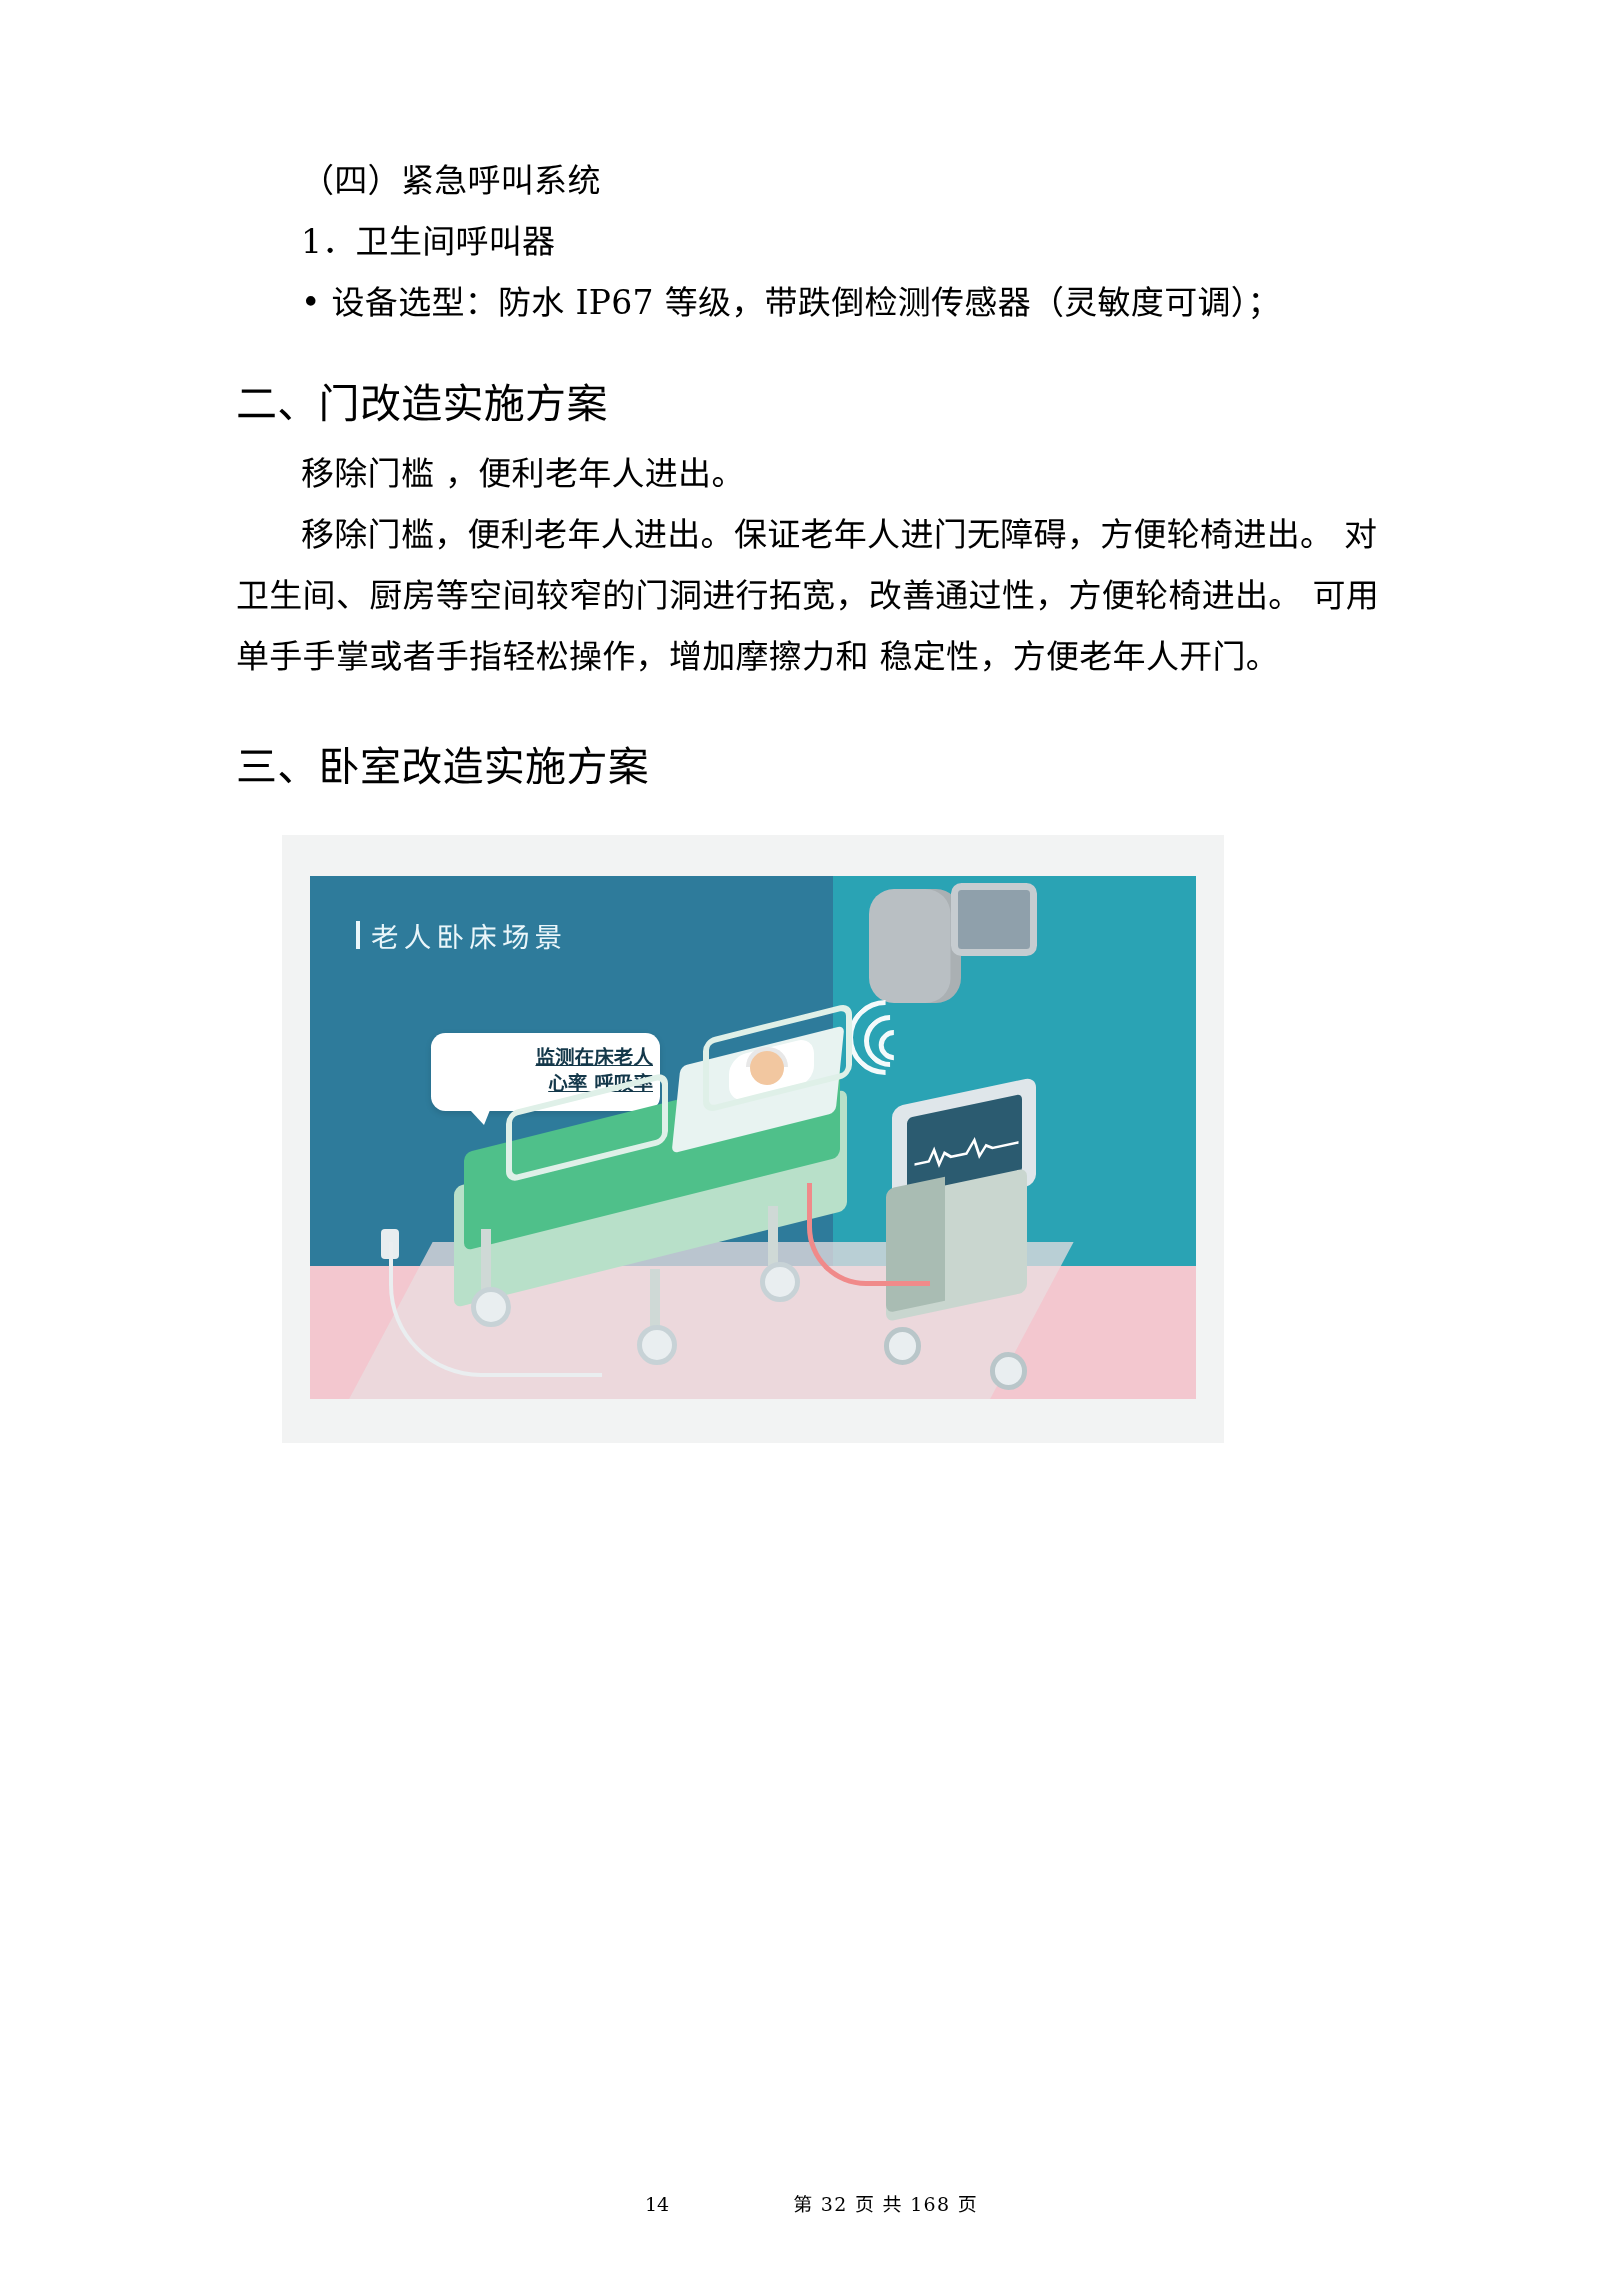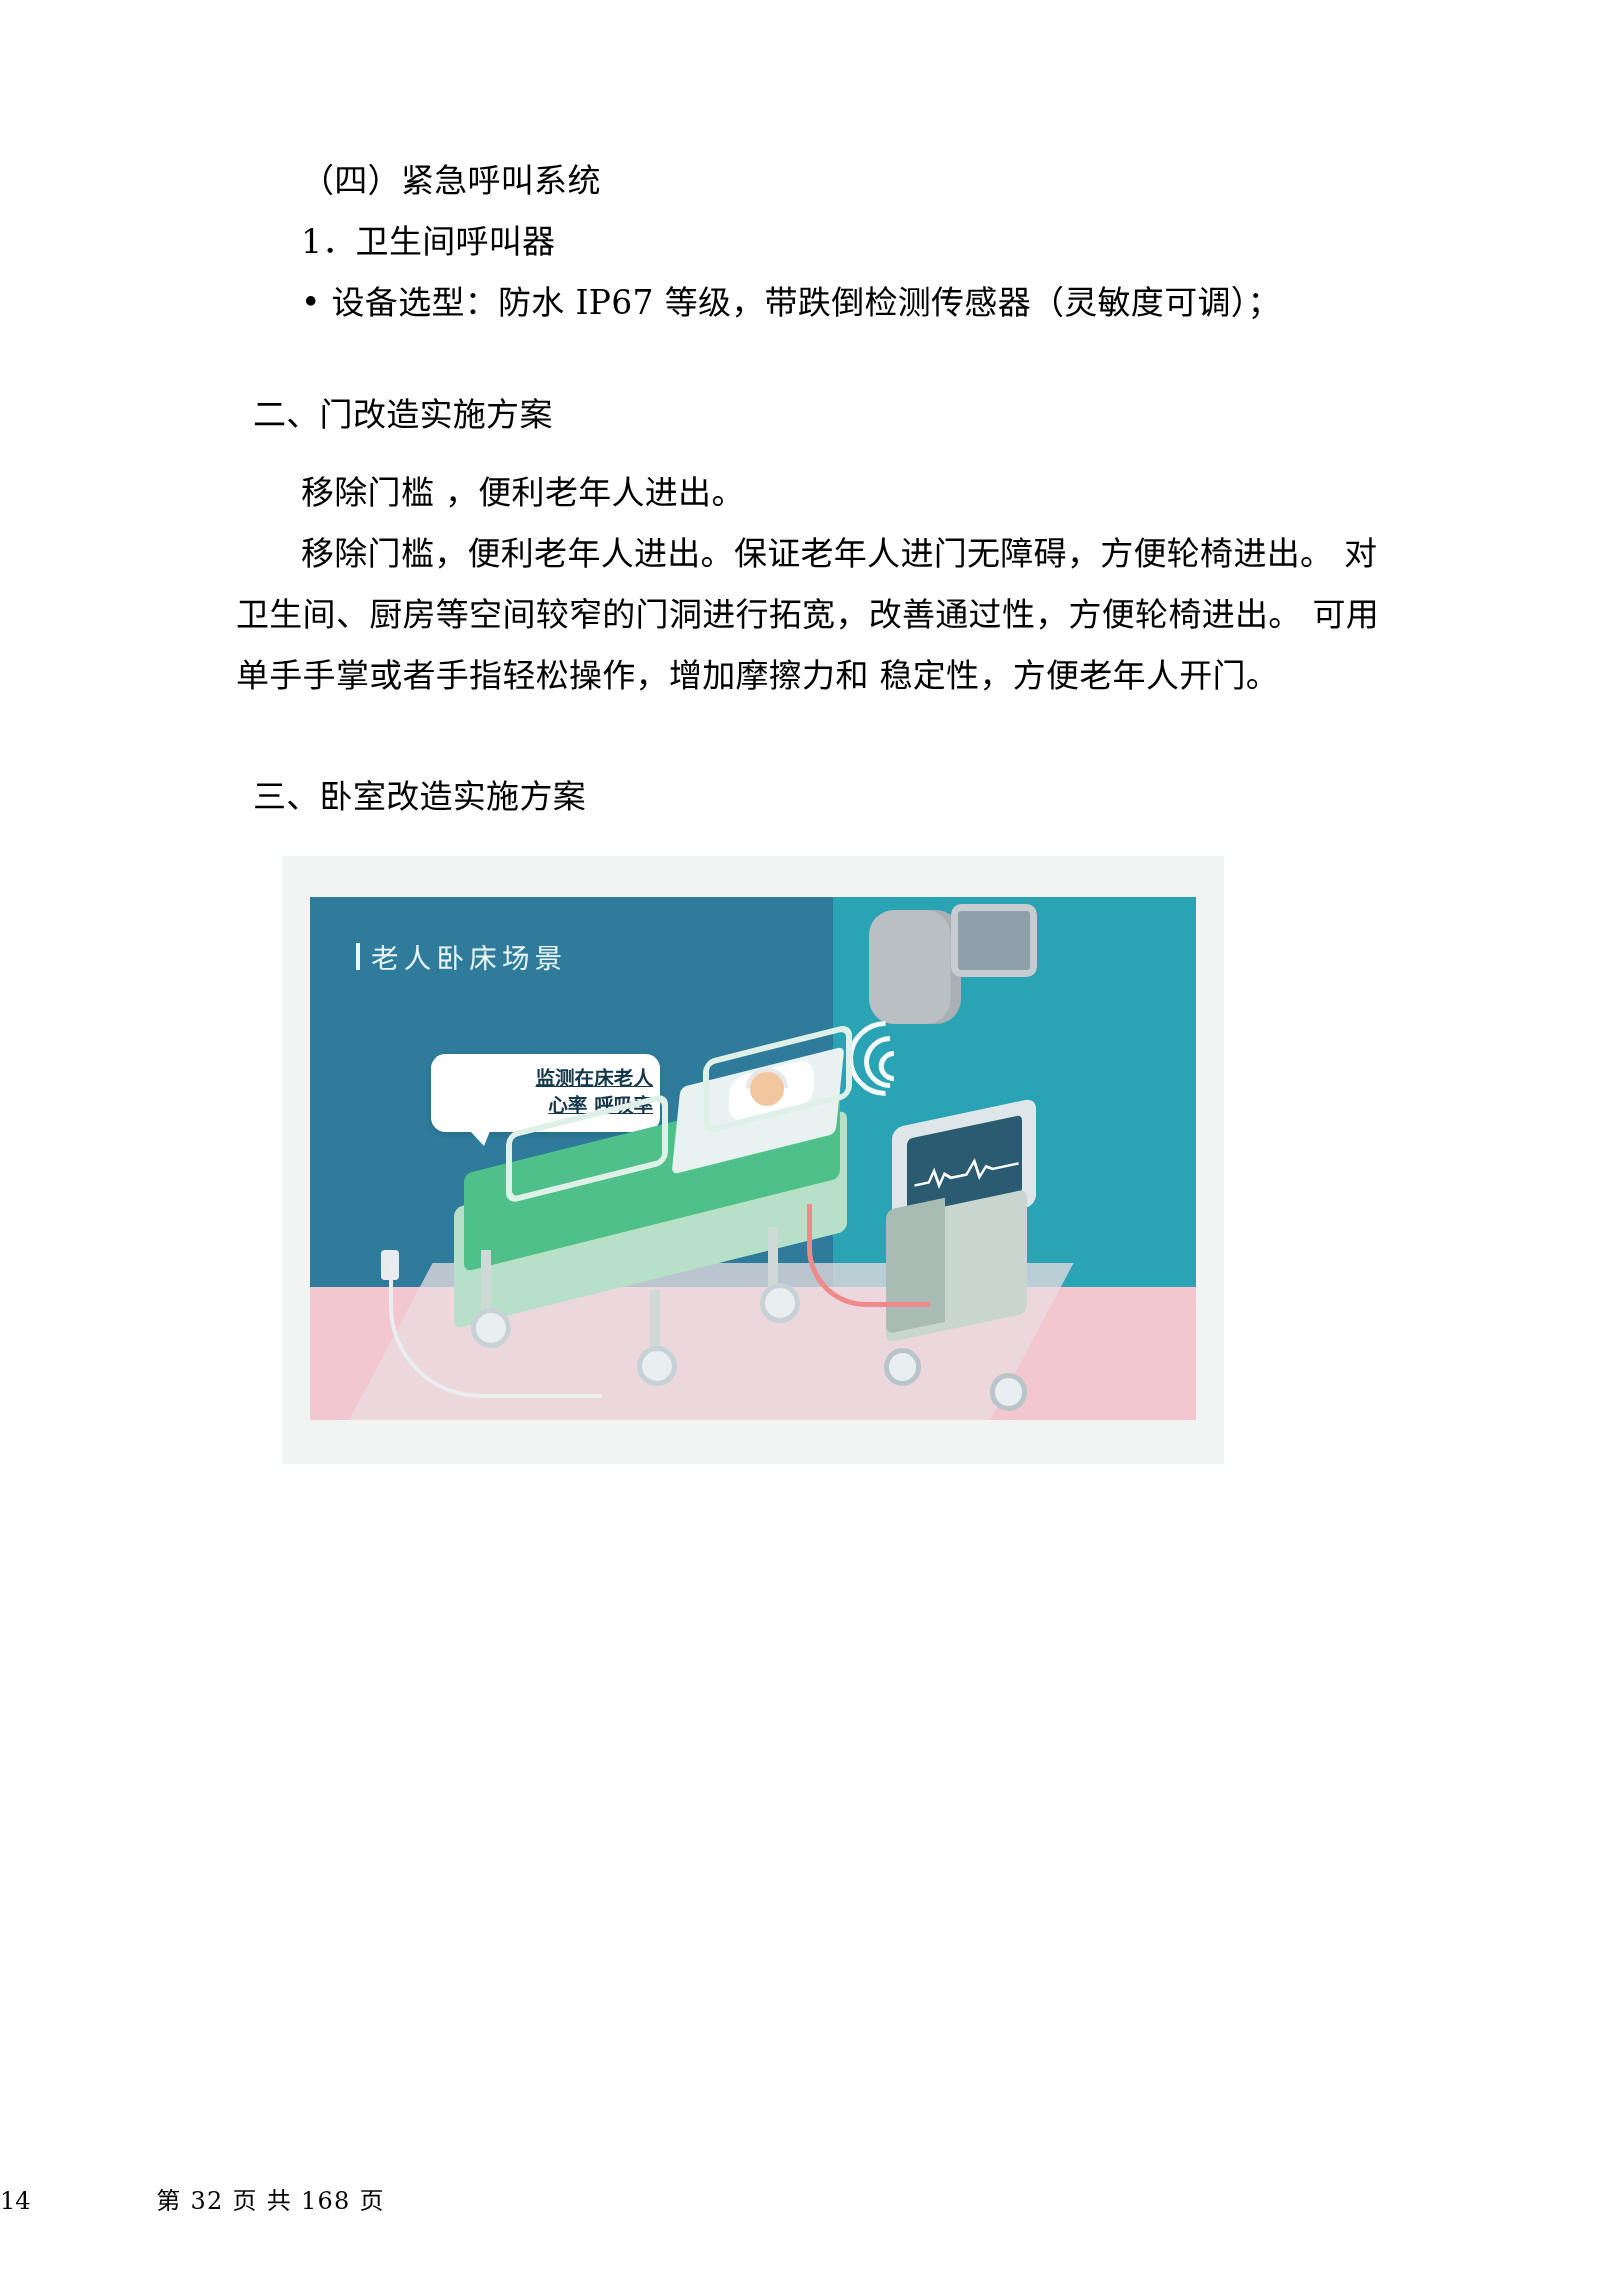--- a/index.html
+++ b/index.html
@@ -28,23 +28,23 @@
   }
   p {
     margin: 0;
     font-size: 33px;
     line-height: 1.85;
     letter-spacing: 0.3px;
   }
   .indent2 { text-indent: 65px; }
   .indent-bullet { text-indent: 65px; }
   .sec-head {
-    font-size: 33px;
+    font-size: 41px;
     line-height: 1.85;
-    margin: 17px;
+    margin: 0;
     font-weight: normal;
   }
   .gap-md { height: 34px; }
   .gap-lg { height: 43px; }
 
   
   .figure {
     margin: 29px 0 0 46px;
     width: 942px;
     height: 608px;
@@ -301,21 +301,22 @@
     background: #e7edef;
     border-radius: 3.9px;
   }
 
   
   .footer {
     position: absolute;
     left: 0;
     bottom: 79px;
     width: 1623px;
-    font-size: 24px;
+    text-align: center;
+    font-size: 19px;
     color: #000;
   }
   .footer .pnum { margin-right: 118px; }
   .footer .pfoot { letter-spacing: 1.3px; }
 </style>
 </head>
 <body>
 
 <div class="page">
   <div class="doc-body">

